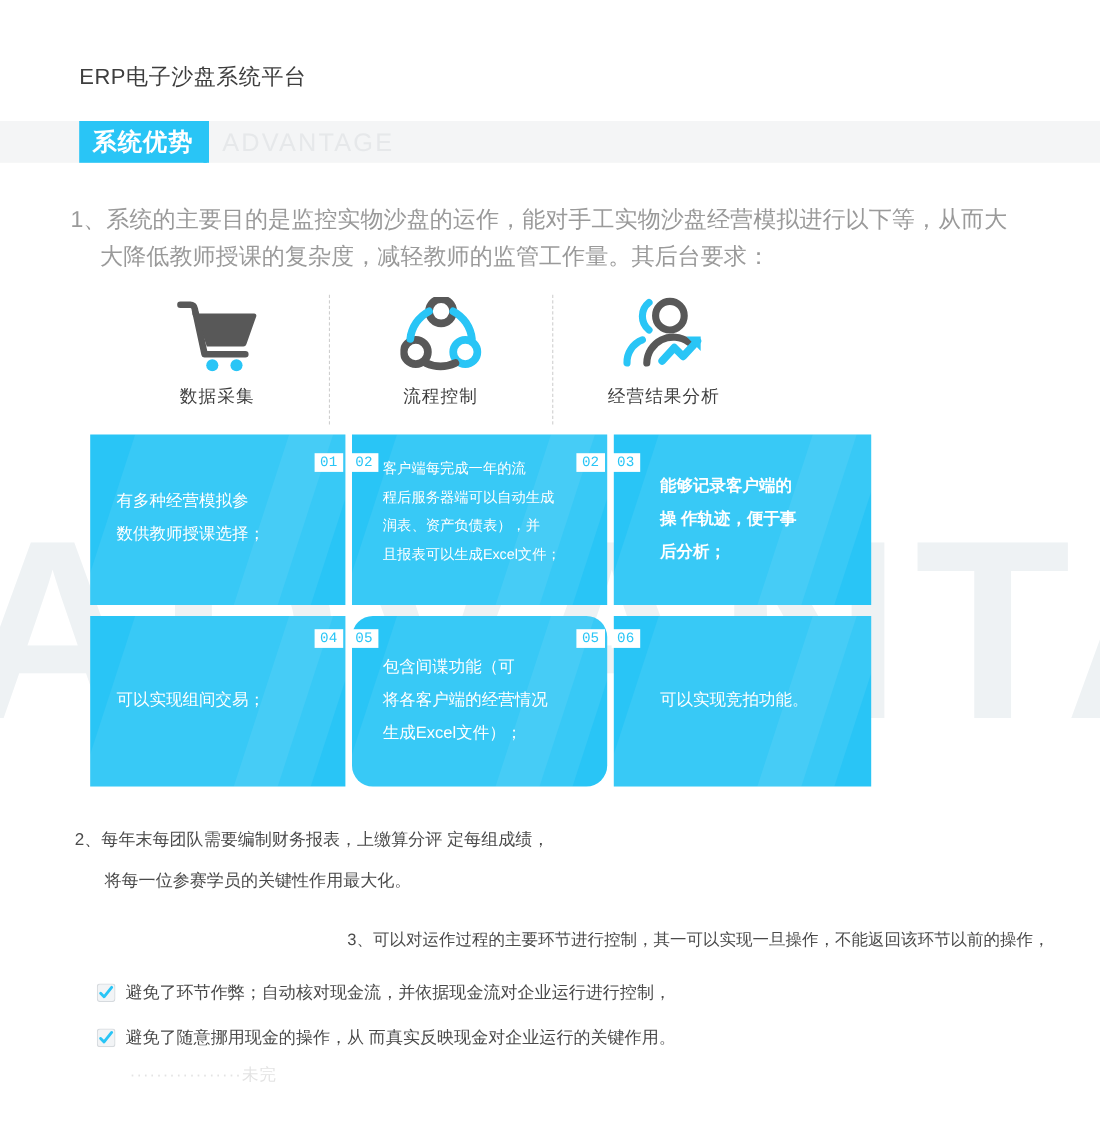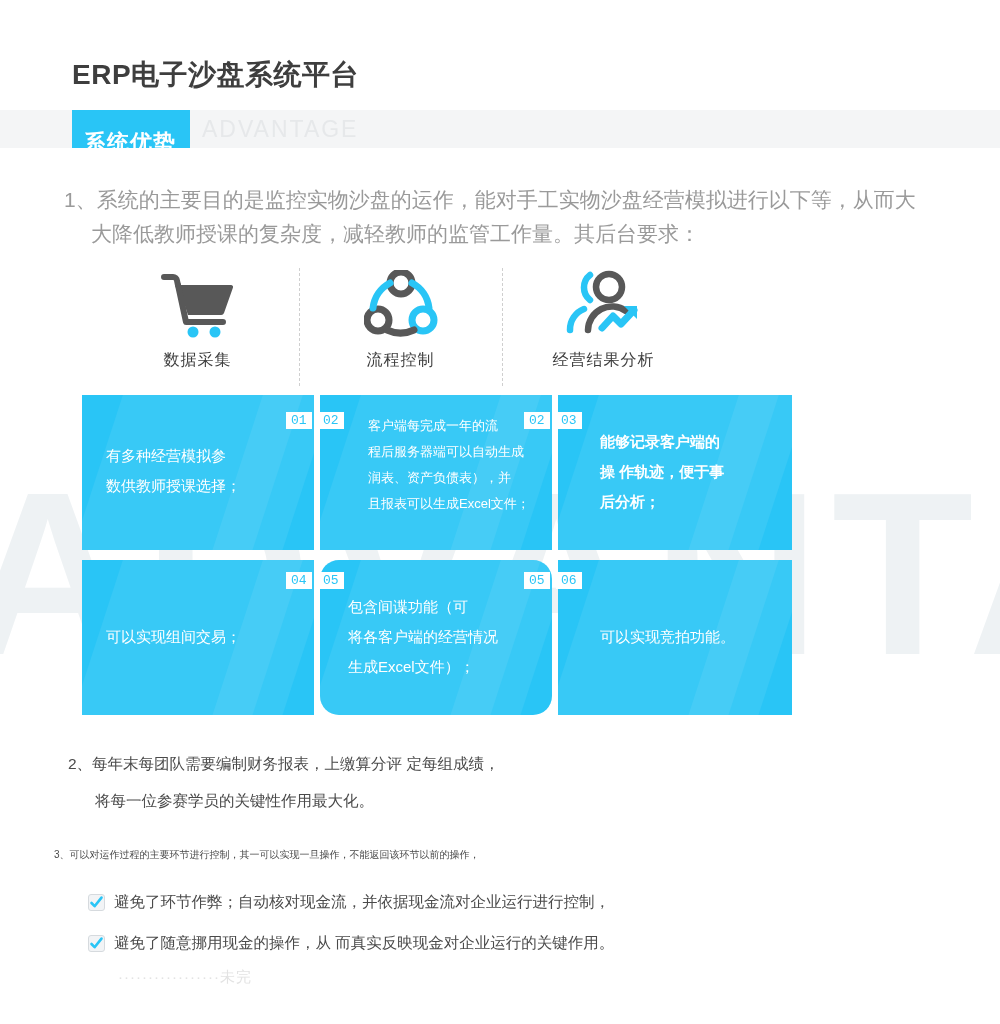--- a/index.html
+++ b/index.html
@@ -33,22 +33,22 @@
     white-space: nowrap;
     z-index: 0;
     user-select: none;
   }
 
   
   .main-title {
     position: absolute;
     left: 72px;
     top: 56px;
-    font-size: 28px;
-    font-weight: bold;
+    font-size: 20px;
+    font-weight: normal;
     color: #3e3e3e;
     letter-spacing: 0.5px;
     z-index: 3;
   }
 
   .ribbon {
     position: absolute;
     left: 0px;
     top: 110px;
     width: 1000px;
@@ -59,21 +59,21 @@
   .ribbon-tag {
     position: absolute;
     left: 72px;
     top: 110px;
     height: 38px;
     background: #29c5f6;
     color: #ffffff;
     font-size: 22px;
     font-weight: bold;
     line-height: 38px;
-    padding: 14px 12px 0 12px;
+    padding: 0 12px 0 12px;
     z-index: 3;
     letter-spacing: 1px;
   }
   .ribbon-divider {
     position: absolute;
     left: 185px;
     top: 110px;
     width: 5px;
     height: 38px;
     background: #29c5f6;
@@ -174,21 +174,21 @@
   .card .ctext {
     position: relative;
     color: #ffffff;
     font-size: 15px;
     line-height: 30px;
     z-index: 2;
   }
 
   
   .c1 { left: 0px;   top: 0px;   width: 232px; height: 155px; }
-  .c2 { left: 238px; top: 0px;   width: 232px; height: 155px; padding-left: 20px; }
+  .c2 { left: 238px; top: 0px;   width: 232px; height: 155px; }
   .c3 { left: 476px; top: 0px;   width: 234px; height: 155px; }
   .c4 { left: 0px;   top: 165px; width: 232px; height: 155px; }
   .c5 { left: 238px; top: 165px; width: 232px; height: 155px; border-radius: 19px; }
   .c6 { left: 476px; top: 165px; width: 234px; height: 155px; }
 
   
   .c1 .ctext { margin: 46px 0 0 24px; }
   .c2 .ctext { margin: 18px 0 0 28px; font-size: 13px; line-height: 26px; }
   .c3 .ctext { margin: 32px 0 0 42px; font-weight: bold; }
   .c4 .ctext { margin: 62px 0 0 24px; }
@@ -228,24 +228,25 @@
     z-index: 3;
   }
   .para2 .l2 { display: block; padding-left: 27px; }
 
   
   .para3 {
     position: absolute;
     left: 54px;
     top: 840px;
     width: 900px;
-    font-size: 10px;
+    font-size: 15px;
     color: #4a4a4a;
     line-height: 30px;
     z-index: 3;
+    text-align: right;
   }
   .bullets {
     position: absolute;
     left: 88px;
     top: 882px;
     width: 880px;
     z-index: 3;
   }
   .bullet {
     display: flex;

